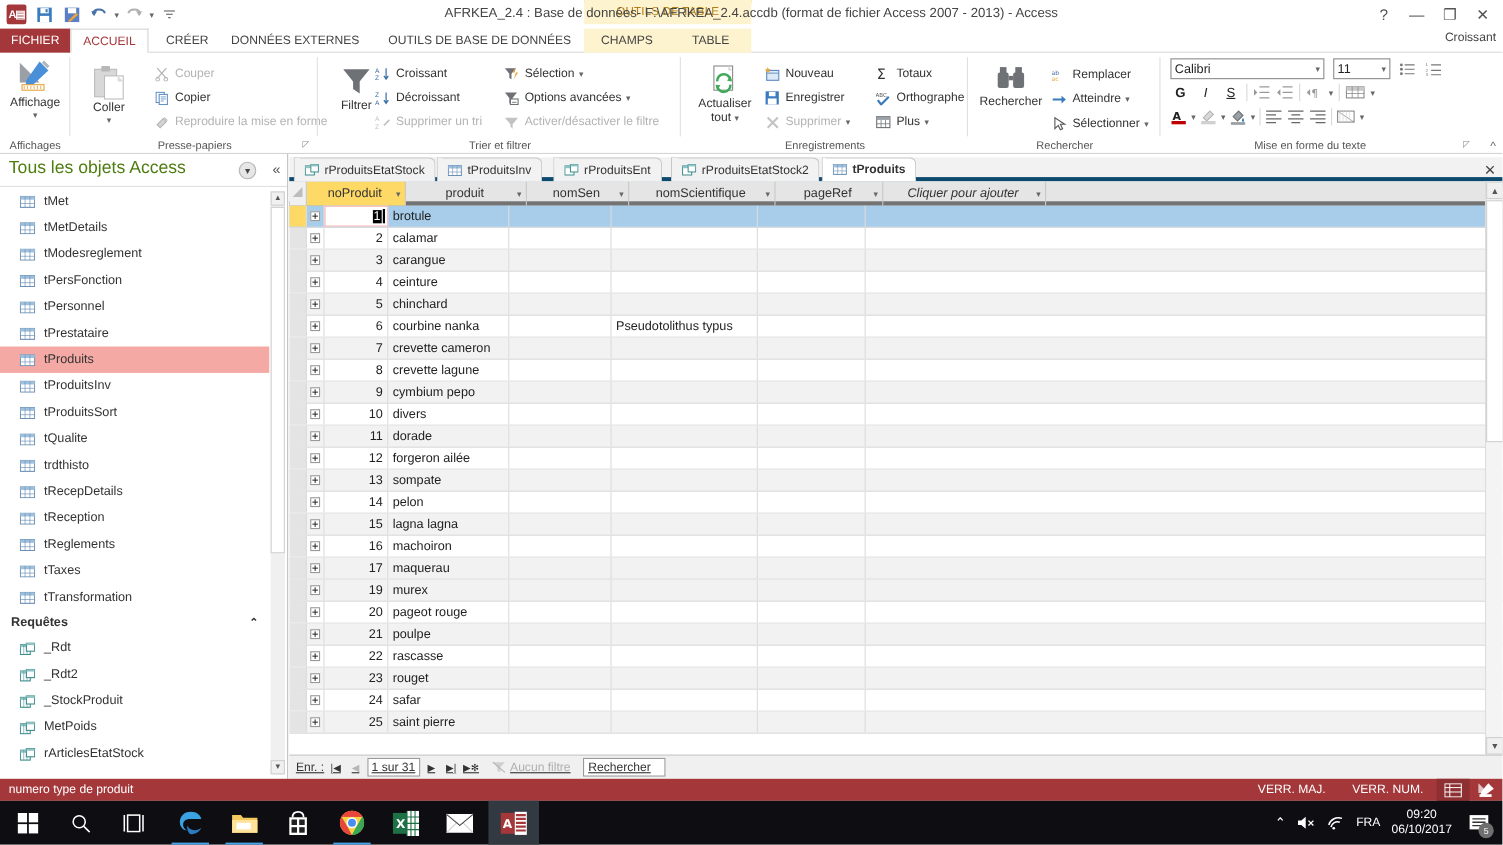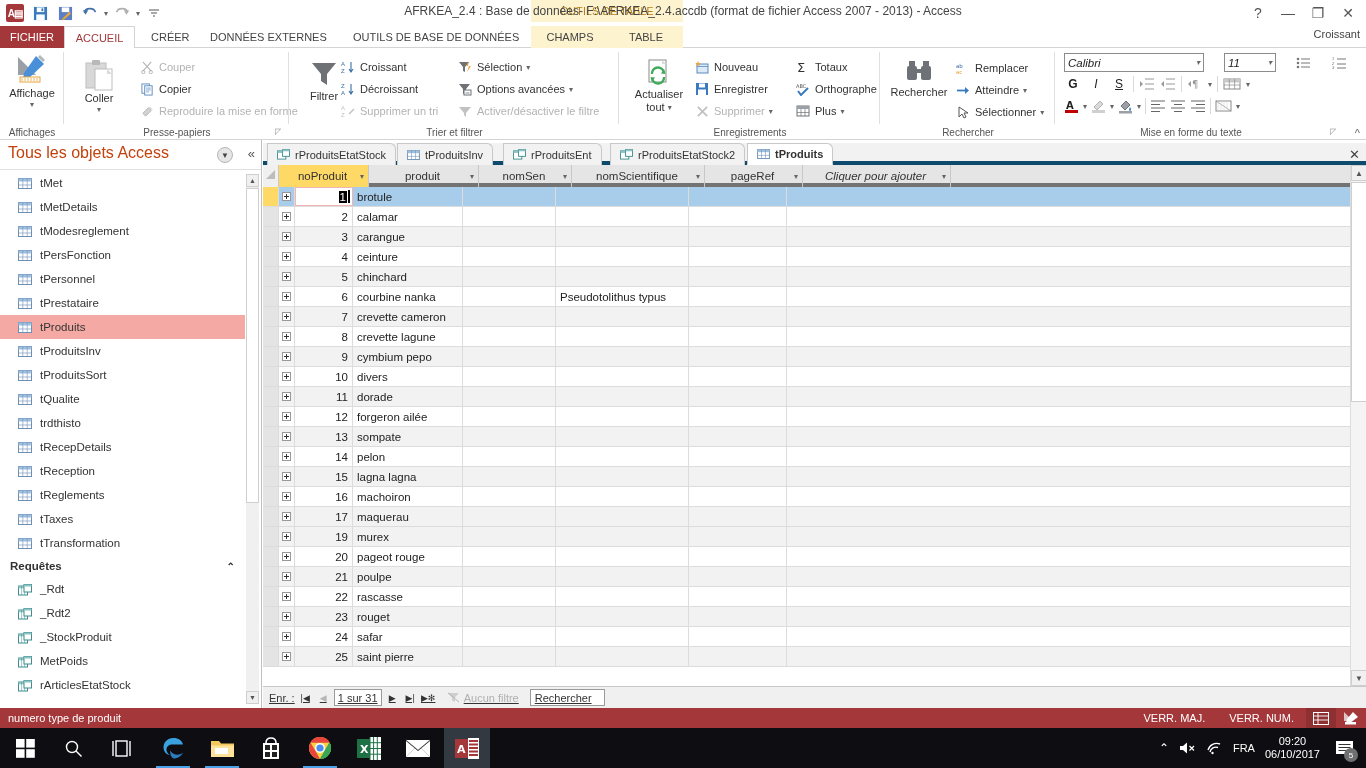--- a/index.html
+++ b/index.html
@@ -64,21 +64,21 @@
   .cmd .cicon{ width:16px; height:16px; display:flex; align-items:center; justify-content:center; flex:none;}
   .caret{ font-size:8px; color:#666; }
   .dlg{ position:absolute; bottom:3px; right:4px; width:10px; height:10px; font-size:8px; color:#888; cursor:pointer;}
 
   
   .navpane{
     position:absolute; left:0; top:140px; width:262px; height:568px;
     background:#fff; border-right:1px solid #bfbfbf;
   }
   .navhdr{ position:relative; height:30px; border-bottom:1px solid #e0e0e0; }
-  .navhdr .t{ position:absolute; left:8px; top:4px; font-size:16px; color:#c2410c; }
+  .navhdr .t{ position:absolute; left:8px; top:4px; font-size:16px; color:#4d7c0f; }
   .navhdr .dd{ position:absolute; right:28px; top:7px; width:16px; height:16px; border-radius:50%;
      background:#e6e6e6; border:1px solid #b5b5b5; display:flex; align-items:center; justify-content:center;
      font-size:8px; color:#444; cursor:pointer;}
   .navhdr .cc{ position:absolute; right:6px; top:6px; font-size:13px; color:#555; cursor:pointer;}
   .navlist{ position:absolute; left:0; top:31px; width:245px; bottom:0; overflow:hidden; }
   .navitem{ height:24px; display:flex; align-items:center; gap:8px; padding-left:18px; font-size:11.5px; color:#333; cursor:pointer;}
   .navitem.sel{ background:#f4a9a4; }
   .tbl-ico{ width:14px; height:11px; flex:none; }
   .grphdr{ height:22px; display:flex; align-items:center; justify-content:space-between;
      padding:0 10px 0 10px; font-size:11.5px; font-weight:bold; color:#333; cursor:pointer;}
@@ -512,21 +512,21 @@
           <span>Sélectionner</span>
           <span class="caret">▾</span>
         </div>
       </div>
       <div class="gl">Rechercher</div>
       <div class="sep"></div>
     </div>
 
     <div class="grp" style="left:1056px; width:310px;">
 
-      <div style="position:absolute; left:8px; top:5px; display:flex; align-items:center; gap:20px;font-style:italic;">
+      <div style="position:absolute; left:8px; top:5px; display:flex; align-items:center; gap:8px;">
         <div style="width:140px;height:19px;border:1px solid #8c8c8c;background:#fff;display:flex;align-items:center;padding:0 3px;">
           <span style="flex:1;font-size:11.5px;color:#222;">Calibri</span>
           <span class="caret">▾</span>
         </div>
         <div style="width:52px;height:19px;border:1px solid #8c8c8c;background:#fff;display:flex;align-items:center;padding:0 3px;">
           <span style="flex:1;font-size:11.5px;color:#222;">11</span>
           <span class="caret">▾</span>
         </div>
         <span class="cicon">
           <svg class="svgi" width="16" height="14" viewBox="0 0 16 14">

